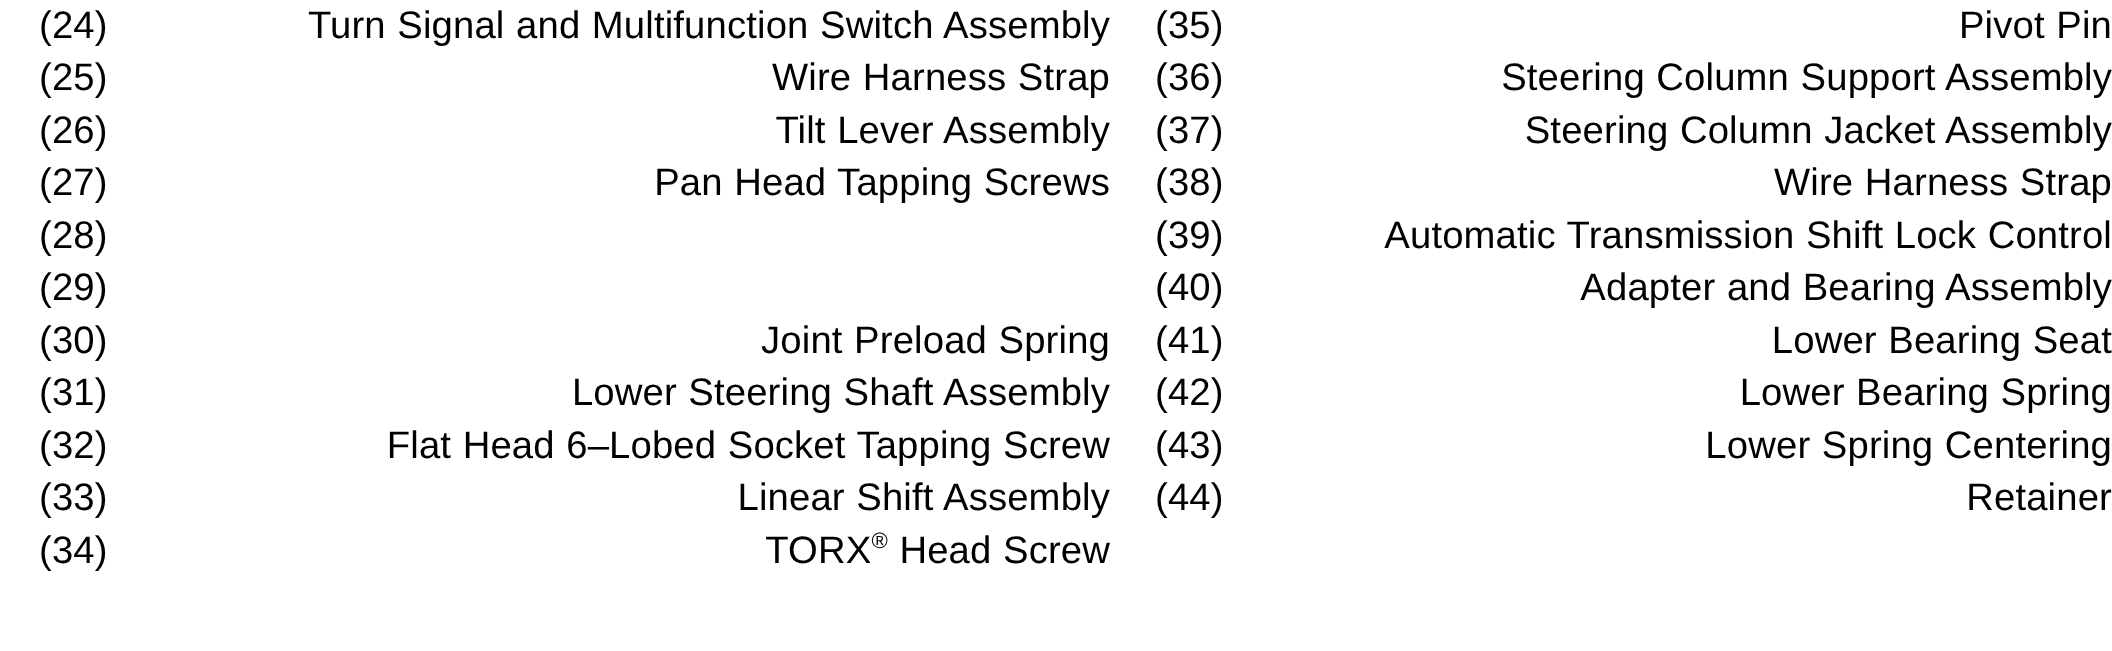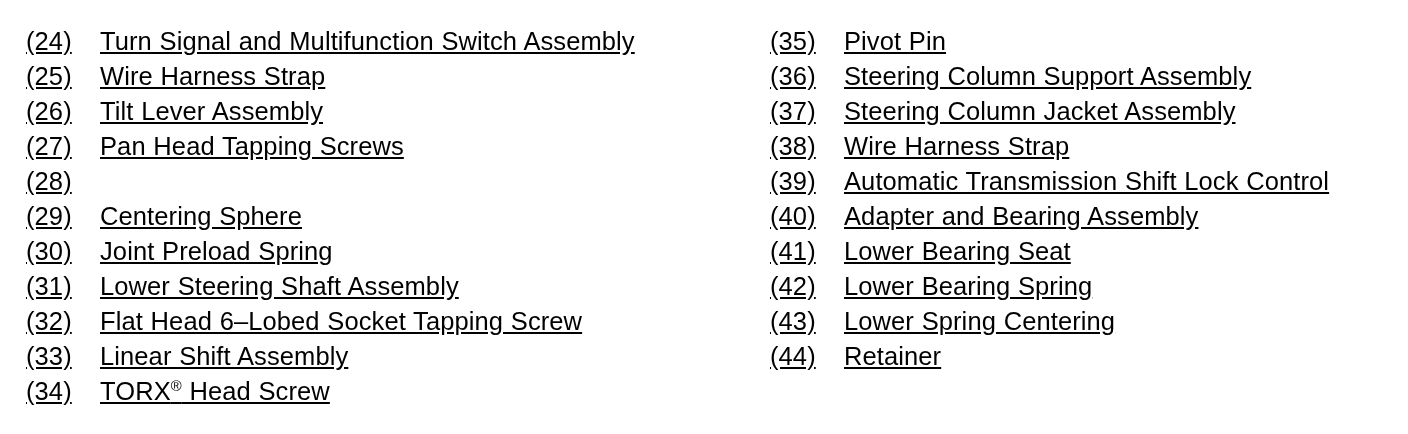--- a/index.html
+++ b/index.html
@@ -12,22 +12,21 @@
     height: 434px;
     font-family: "Liberation Sans", sans-serif;
     color: #000000;
     overflow: hidden;
   }
   .page {
     position: relative;
     width: 1408px;
     height: 434px;
     box-sizing: border-box;
-    padding: 24px 0 0 0;
-    text-decoration: underline;
+    padding: 0 0 0 0;
   }
   .columns {
     display: flex;
     flex-direction: row;
     align-items: flex-start;
   }
   .column {
     display: flex;
     flex-direction: column;
   }
@@ -50,21 +49,21 @@
     letter-spacing: 0.1px;
   }
   .entry .num {
     flex: 0 0 auto;
     width: 74px;
     text-align: left;
     white-space: nowrap;
   }
   .entry .label {
     flex: 1 1 auto;
-    text-align: left;
+    text-align: right;
   }
   .entry .label sup {
     font-size: 0.58em;
     vertical-align: super;
     line-height: 0;
   }
   
   .entry .label {
     word-spacing: 0.5px;
   }
@@ -90,21 +89,20 @@
       </div>
       <div class="entry">
         <span class="num">(27)</span>
         <span class="label">Pan Head Tapping Screws</span>
       </div>
       <div class="entry">
         <span class="num">(28)</span>
       </div>
       <div class="entry">
         <span class="num">(29)</span>
-        <span class="label">Centering Sphere</span>
       </div>
       <div class="entry">
         <span class="num">(30)</span>
         <span class="label">Joint Preload Spring</span>
       </div>
       <div class="entry">
         <span class="num">(31)</span>
         <span class="label">Lower Steering Shaft Assembly</span>
       </div>
       <div class="entry">

